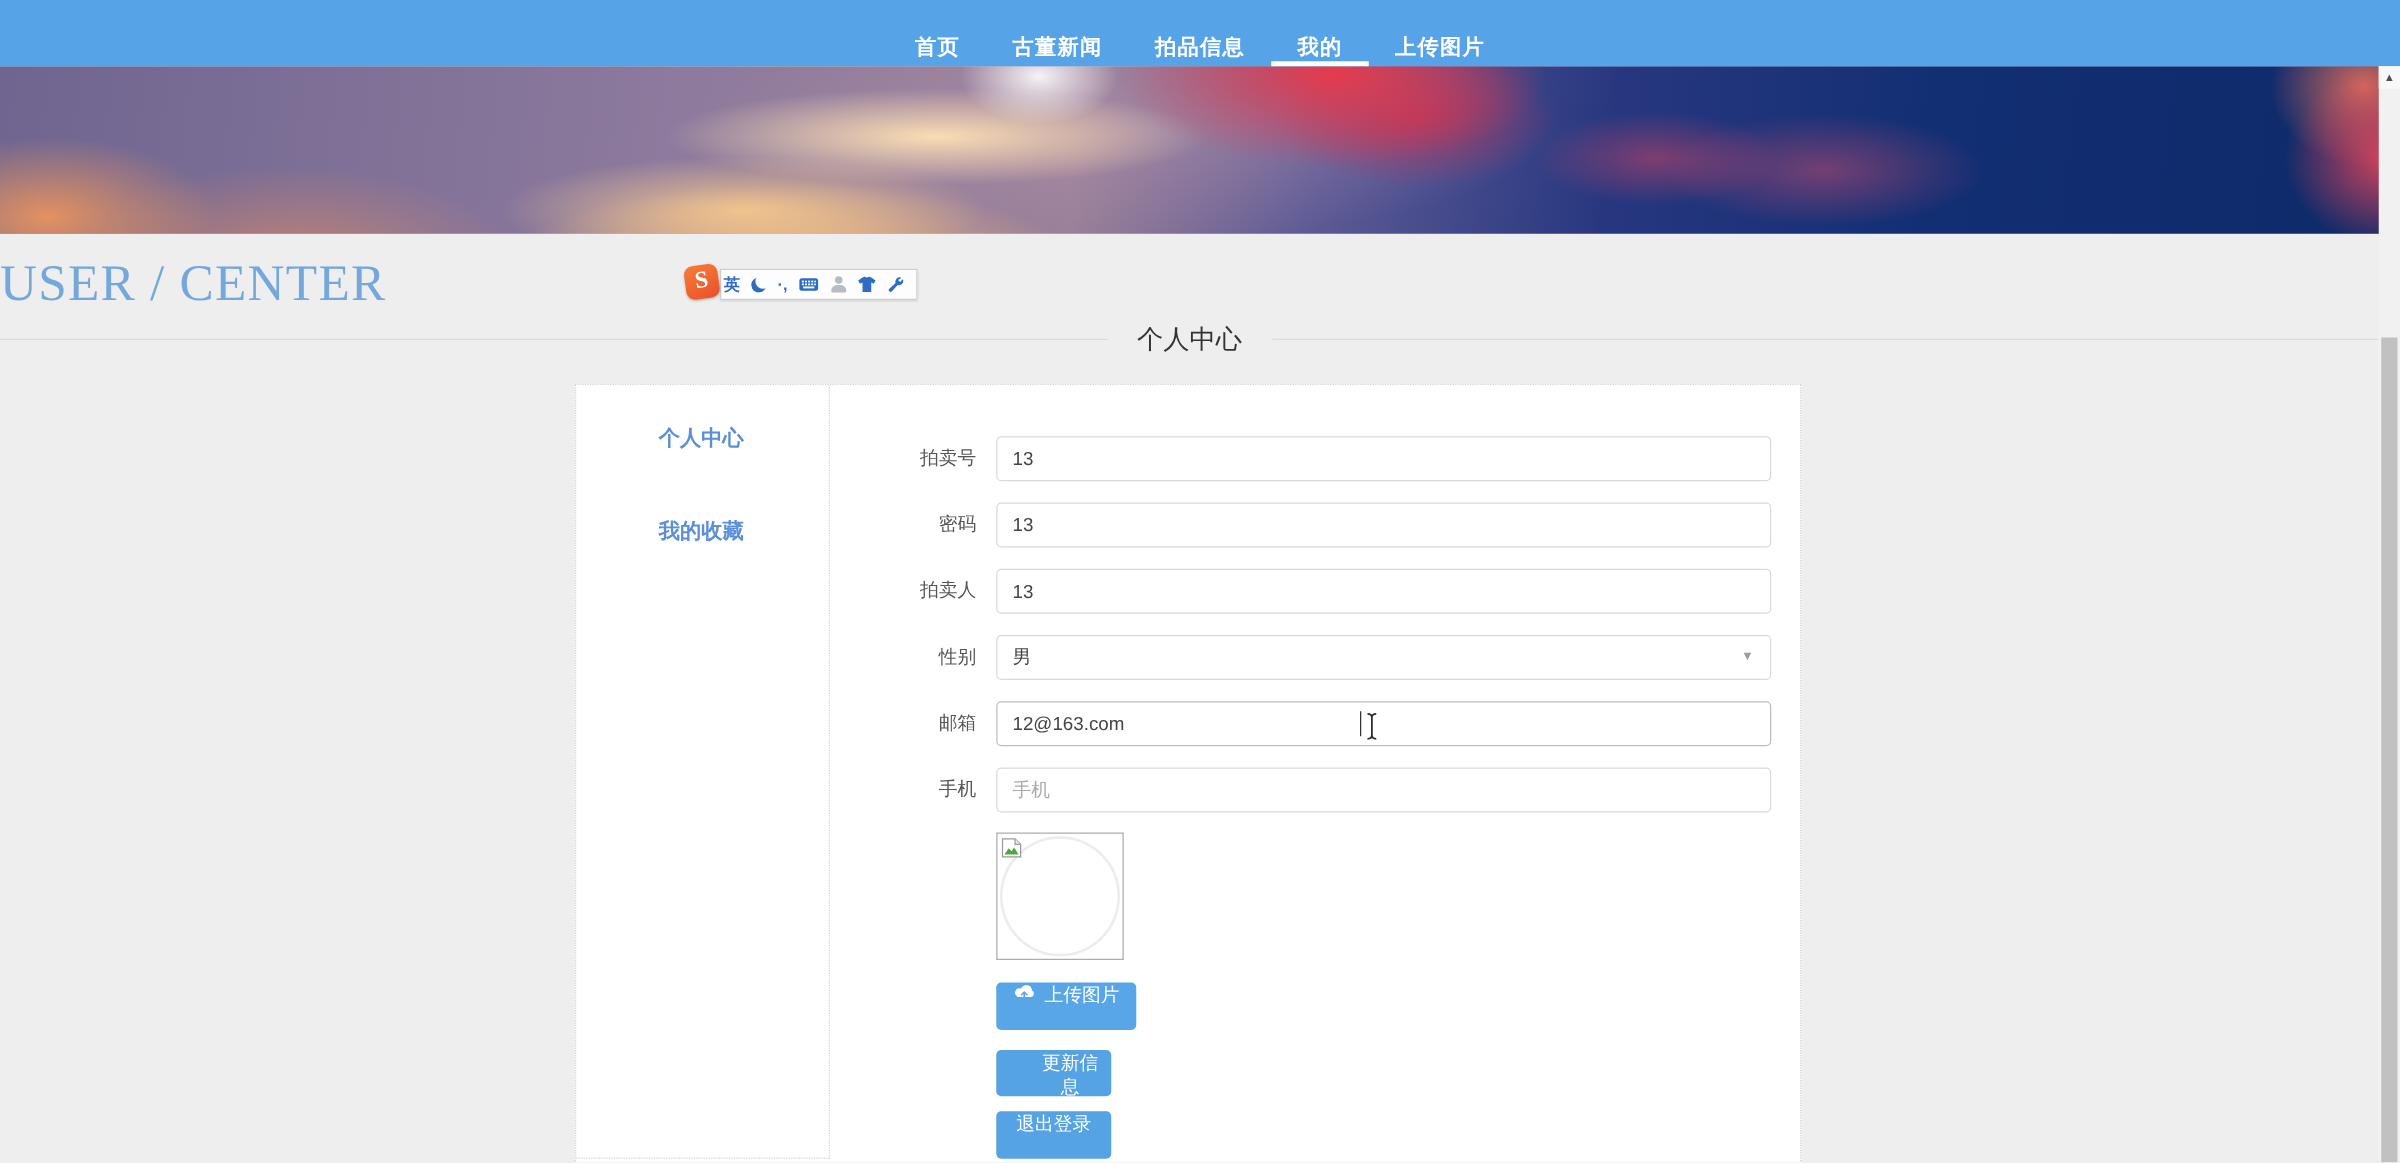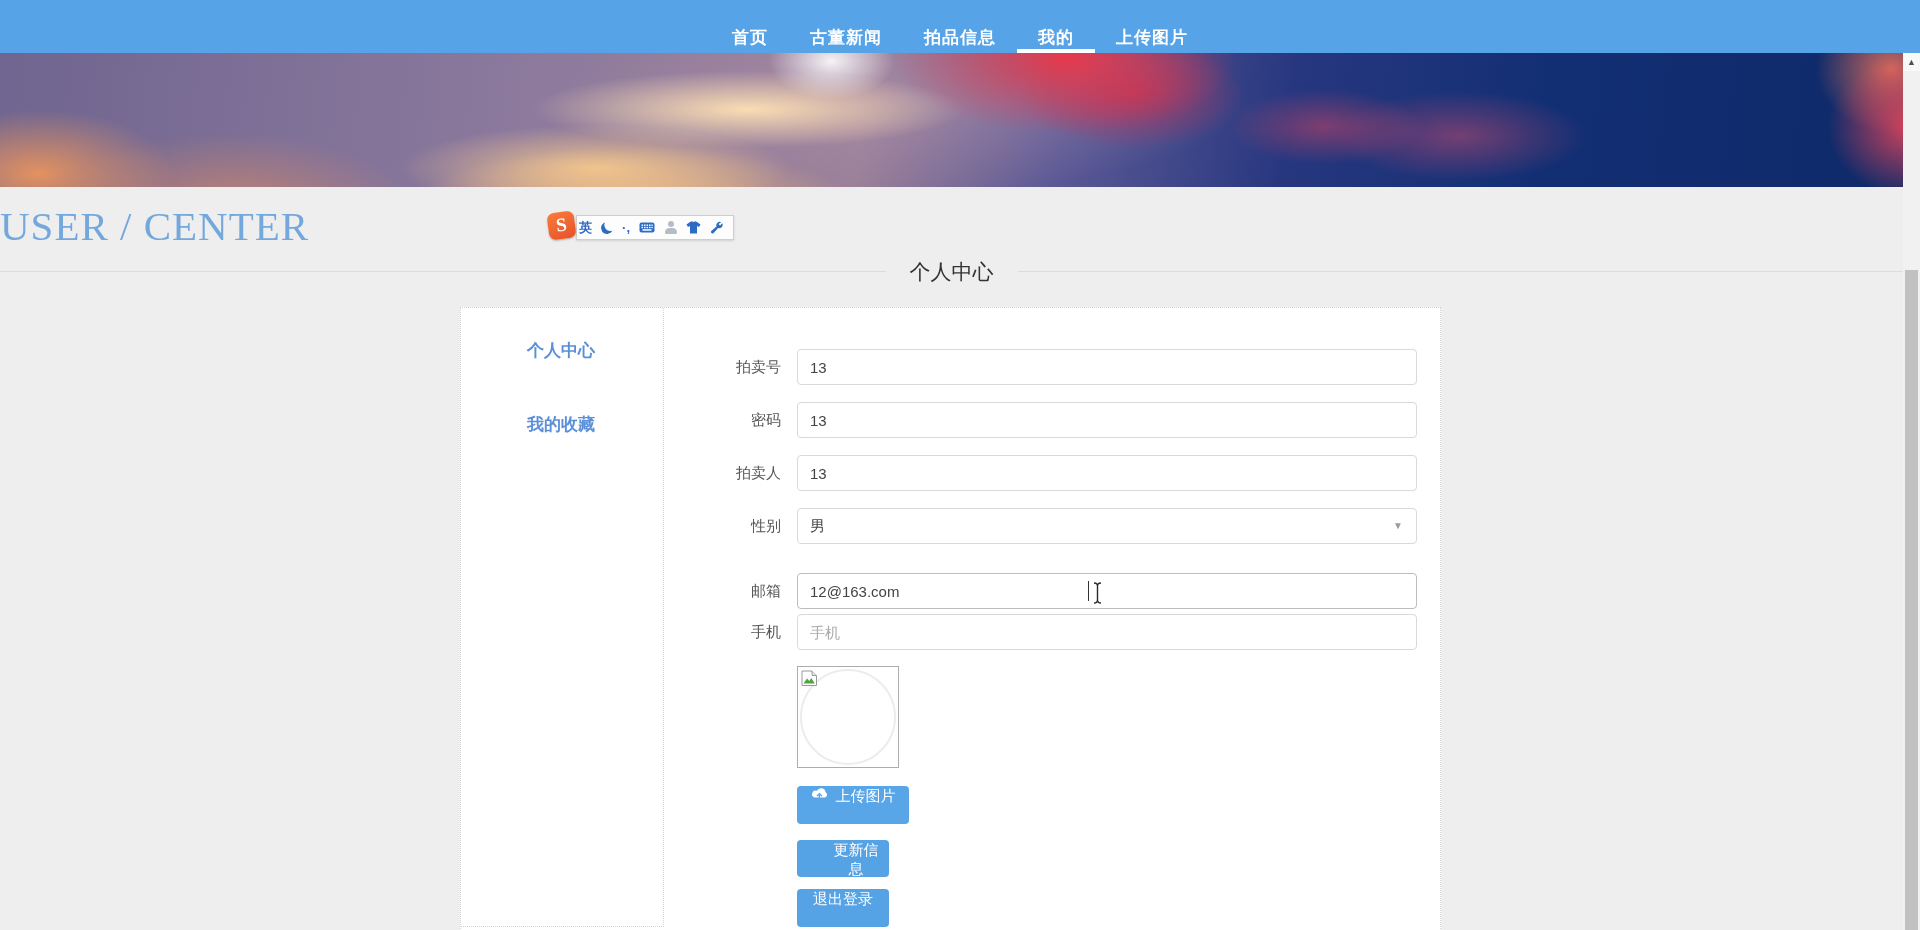--- a/index.html
+++ b/index.html
@@ -67,21 +67,21 @@
 
   
   .form-row{position:absolute;left:140px;width:816px;height:36px;display:flex;}
   .form-label{width:180px;margin-right:16px;text-align:right;font-size:15px;color:#555;line-height:36px;}
   .form-input{width:620px;height:36px;box-sizing:border-box;border:1px solid #d9d9d9;border-radius:4px;
       padding:0 12px;font-size:15px;color:#444;font-family:"Liberation Sans","DejaVu Sans",sans-serif;outline:none;background:#fff;}
   .form-input::placeholder{color:#aaa;}
   .fake-select{position:relative;width:620px;height:36px;box-sizing:border-box;border:1px solid #d9d9d9;
       border-radius:4px;padding:0 12px;font-size:15px;color:#444;line-height:34px;background:#fff;cursor:pointer;}
   .sel-caret{position:absolute;right:13px;top:12px;font-size:10px;color:#9b9b9b;line-height:1;}
-  .row0{top:41px;} .row1{top:94px;} .row2{top:147px;} .row3{top:200px;} .row4{top:253px;margin-top:12px;} .row5{top:306px;}
+  .row0{top:41px;} .row1{top:94px;} .row2{top:147px;} .row3{top:200px;} .row4{top:253px;} .row5{top:306px;}
   .email-wrap{position:relative;width:620px;height:36px;}
   .email-wrap .form-input{border-color:#bdbdbd;}
   .caret-line{position:absolute;left:291px;top:8px;width:1px;height:20px;background:#333;}
   .ibeam{position:absolute;left:295px;top:9px;}
 
   
   .avatar-box{position:absolute;left:336px;top:358px;width:102px;height:102px;background:#fff;
       border:1px solid #adadad;box-sizing:border-box;}
   .avatar-circle{position:absolute;left:2px;top:2px;width:92px;height:92px;border:2px solid #ececec;border-radius:50%;}
   .broken-img{position:absolute;left:3px;top:3px;}

